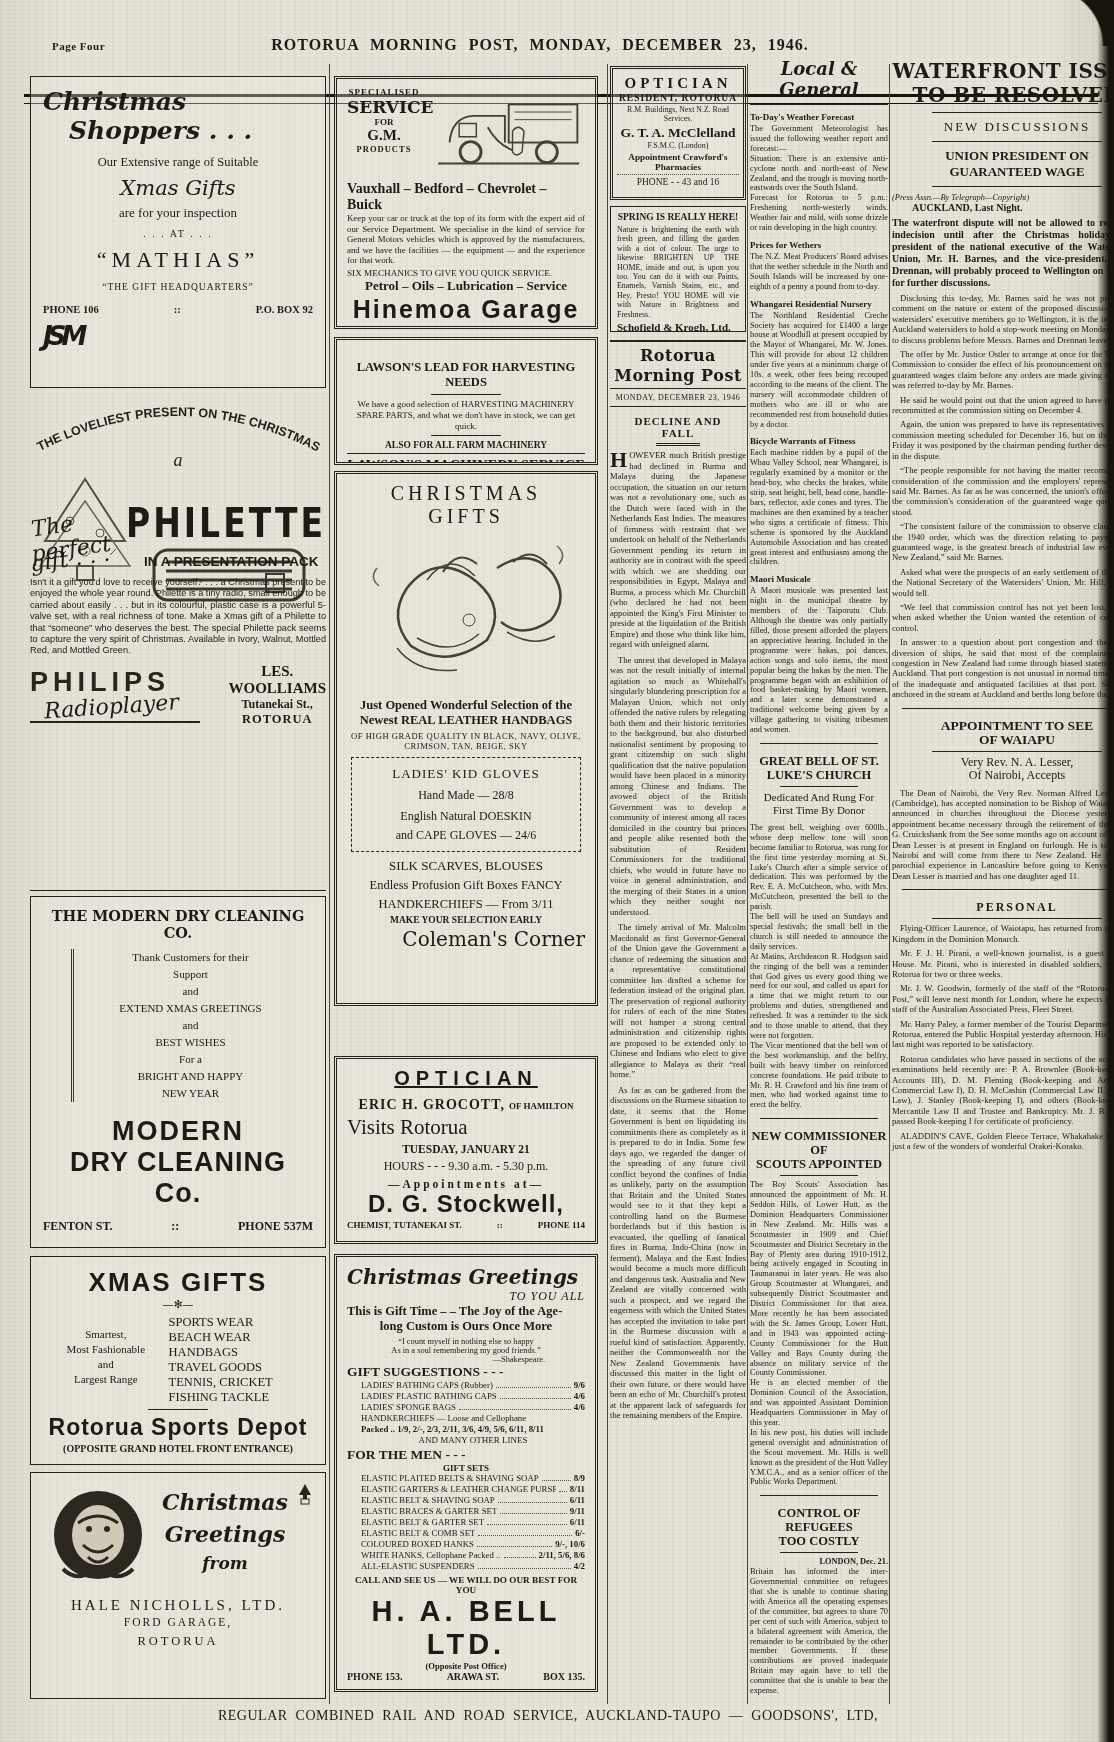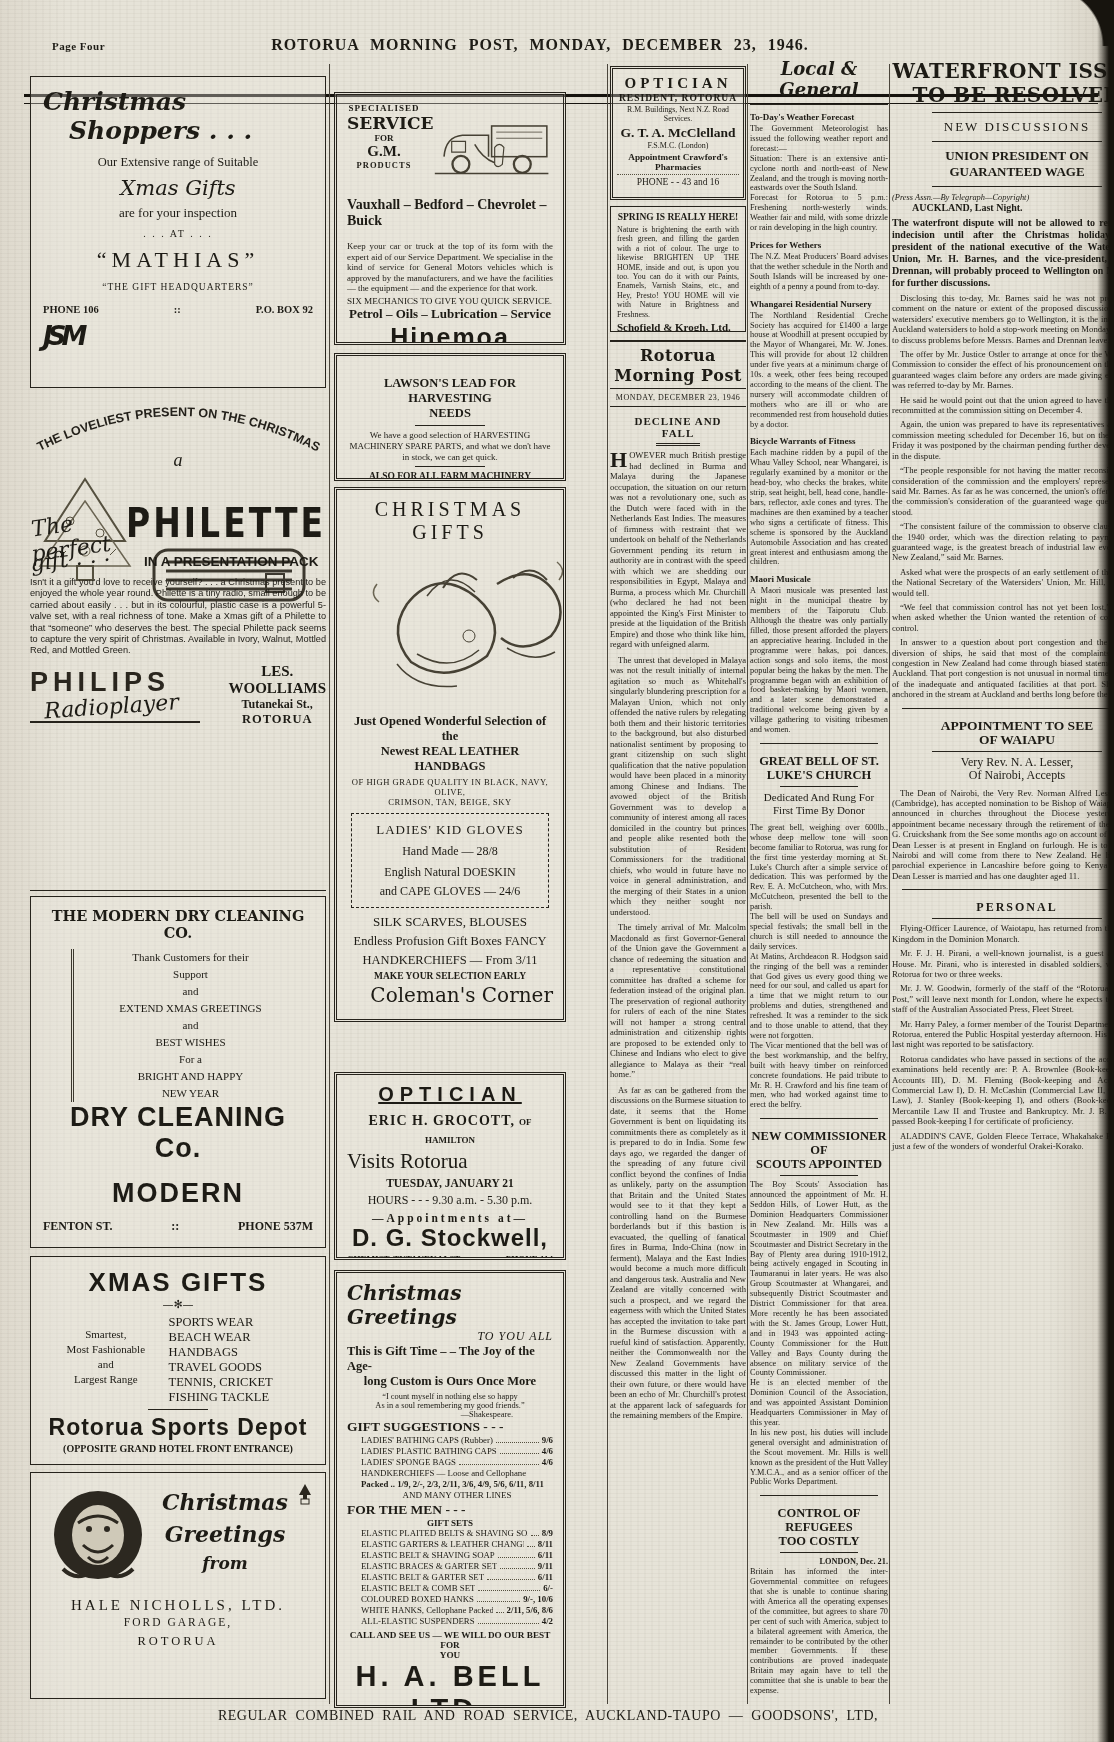--- a/index.html
+++ b/index.html
@@ -12,21 +12,21 @@
     font-family:"Liberation Serif",serif;color:#1d1b15;}
   
   .pagehead{position:absolute;top:36px;left:0;width:1080px;text-align:center;font-weight:bold;font-size:16px;letter-spacing:1px;word-spacing:6px;}
   .pagenum{position:absolute;top:40px;left:52px;font-weight:bold;font-size:11px;letter-spacing:.5px;}
   .headrule{position:absolute;top:94px;left:24px;right:16px;height:6px;border-top:3px solid #16130e;border-bottom:1px solid #16130e;}
   
   .vrule{position:absolute;top:64px;width:1px;height:1640px;background:#4a453b;}
   
   .col{position:absolute;}
   .c1{left:30px;top:76px;width:296px;}
-  .c2{left:334px;top:92px;width:232px;}
+  .c2{left:334px;top:76px;width:264px;}
   .c3{left:610px;top:66px;width:136px;height:1676px;overflow:hidden;}
   .c4{left:750px;top:58px;width:138px;height:1684px;overflow:hidden;}
   .c5{left:892px;top:58px;width:250px;}
   .adbox{border:1px solid #26231c;padding:10px 12px;box-sizing:border-box;overflow:hidden;background:rgba(236,233,224,.35);}
   .dbl{border:3px double #26231c;}
   .ctr{text-align:center;}
   .just{text-align:justify;}
   .b{font-weight:bold;}
   .i{font-style:italic;}
   .sans{font-family:"Liberation Sans",sans-serif;}
@@ -150,22 +150,22 @@
         <div>Thank Customers for their</div>
         <div>Support</div>
         <div>and</div>
         <div>EXTEND XMAS GREETINGS</div>
         <div>and</div>
         <div>BEST WISHES</div>
         <div>For a</div>
         <div>BRIGHT AND HAPPY</div>
         <div>NEW YEAR</div>
       </div>
+      <div class="ctr b sans" style="font-size:27px;letter-spacing:2px;margin-top:14px;">MODERN</div>
       <div class="ctr b sans" style="font-size:27px;letter-spacing:1px;">DRY CLEANING Co.</div>
-      <div class="ctr b sans" style="font-size:27px;letter-spacing:2px;margin-top:14px;">MODERN</div>
       <div style="display:flex;justify-content:space-between;font-size:12px;font-weight:bold;margin-top:10px;">
         <span>FENTON ST.</span>
         <span>::</span>
         <span>PHONE 537M</span>
       </div>
     </div>
 
     <div class="adbox" style="height:209px;margin-top:8px;">
       <div class="ctr b sans" style="font-size:26px;letter-spacing:2px;">XMAS GIFTS</div>
       <div class="ctr" style="font-size:11px;font-family:'DejaVu Sans',sans-serif;">—✻—</div>
@@ -236,21 +236,21 @@
           <rect x="60,26" y="32" width="0" height="0"></rect>
           <path d="M40,36 h18 v14 h-18 z" fill="none" stroke="#464134" stroke-width="1.5"></path>
           <circle cx="52" cy="66" r="11" fill="none" stroke="#464134" stroke-width="3"></circle>
           <circle cx="132" cy="66" r="11" fill="none" stroke="#464134" stroke-width="3"></circle>
           <line x1="18" y1="78" x2="166" y2="78" stroke="#464134" stroke-width="2"></line>
           <path d="M70,40 q10,18 26,24" fill="none" stroke="#464134" stroke-width="2"></path>
           <path d="M96,44 q6,-8 12,0 l-2,22 q-6,6 -10,0 z" fill="none" stroke="#464134" stroke-width="1.5"></path>
         </svg>
       </div>
       <div class="b" style="font-size:14px;margin-top:2px;">Vauxhall – Bedford – Chevrolet – Buick</div>
-      <div class="just" style="font-size:8.8px;line-height:10.6px;margin-top:12px;">Keep your car or truck at the top of its form with the expert aid of our Service Department.  We specialise in the kind of service for General Motors vehicles which is approved by the manufacturers, and we have the facilities — the equipment — and the experience for that work.</div>
+      <div class="just" style="font-size:8.8px;line-height:10.6px;margin-top:0;">Keep your car or truck at the top of its form with the expert aid of our Service Department.  We specialise in the kind of service for General Motors vehicles which is approved by the manufacturers, and we have the facilities — the equipment — and the experience for that work.</div>
       <div style="font-size:9.2px;margin-top:2px;">SIX MECHANICS TO GIVE YOU QUICK SERVICE.</div>
       <div class="ctr b" style="font-size:13px;">Petrol – Oils – Lubrication – Service</div>
       <div class="ctr b sans" style="font-size:25px;letter-spacing:2px;margin-top:1px;">Hinemoa Garage</div>
       <div class="ctr" style="font-size:13px;letter-spacing:1px;">R.M. CAR SALES, LTD.</div>
       <div class="ctr b" style="font-size:9px;">Day Phones, 66 and 194—Emergency Phones, 892 and 279.</div>
     </div>
 
     <div class="adbox dbl ctr" style="height:128px;margin-top:8px;padding:8px 10px;">
       <div class="b" style="font-size:12.5px;margin-top:12px;">LAWSON'S LEAD FOR HARVESTING</div>
       <div class="b" style="font-size:12.5px;">NEEDS</div>

